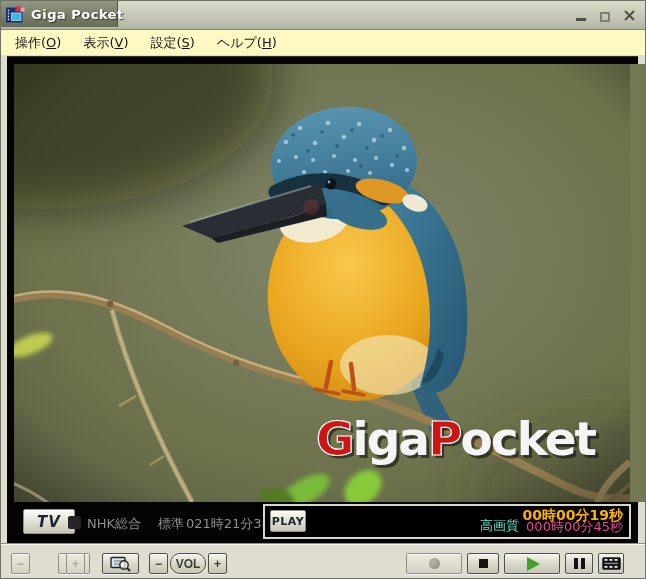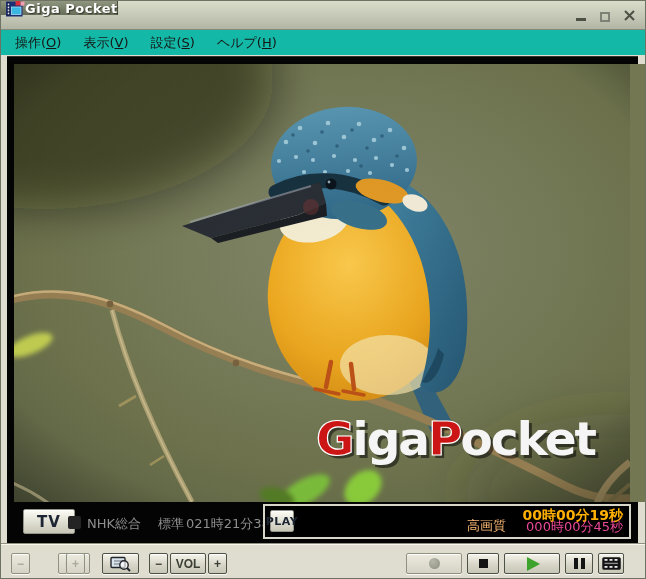--- a/index.html
+++ b/index.html
@@ -11,41 +11,41 @@
     border:1px solid #6e7263;
     overflow:hidden;
   }
   
   .titlebar{
     position:absolute;left:0;top:0;width:100%;height:29px;
     background:linear-gradient(#dadcca,#bfc2b0 70%,#b2b5a3);
     border-bottom:1px solid #84897a;
   }
   .title-left{
-    position:absolute;left:0;top:0;width:117px;height:14px;
+    position:absolute;left:0;top:0;width:117px;height:26px;
     background:linear-gradient(#8f967f,#666d58);
     border-right:1px solid #4c523f;
-    display:flex;align-items:center;padding-left:5px;
+    display:flex;align-items:center;gap:6px;padding-left:5px;
   }
   .title-text{
     color:#fff;font-size:13px;font-weight:bold;letter-spacing:.5px;
     text-shadow:1px 1px 1px rgba(40,46,32,.85);
     white-space:nowrap;
   }
   .win-controls{
     position:absolute;right:8px;top:0;height:29px;
     display:flex;align-items:center;gap:8px;
   }
   .win-btn{width:16px;height:16px;display:flex;align-items:flex-end;justify-content:center;cursor:default;}
   .glyph-min{width:10px;height:3px;background:#4c5045;margin-bottom:3px;}
   .glyph-max{width:10px;height:10px;border:2px solid #7e8276;margin-bottom:2px;}
   
   .menubar{
     position:absolute;left:0;top:29px;width:100%;height:25px;
-    background:#14b8a6;display:flex;align-items:center;padding-left:8px;
+    background:#fef9c3;display:flex;align-items:center;padding-left:8px;
     font-size:13px;color:#151515;
   }
   .menu-item{padding:2px 6px;margin-right:10px;white-space:nowrap;}
   .menu-key{text-decoration:underline;}
   
   .media-frame{
     position:absolute;left:6px;top:55px;width:631px;height:487px;
     background:#040404;border-top:1px solid #32352a;
   }
   .video{
@@ -55,34 +55,34 @@
   .video svg{display:block;}
   
   .badge{
     position:absolute;
     background:linear-gradient(#fdfdf6,#d6d5c7 70%,#c7c6b7);
     border:1px solid #93948a;border-radius:2px;
     box-shadow:inset 0 1px 0 #fff;
     color:#1d2532;font-weight:bold;
     display:flex;align-items:center;justify-content:center;
   }
-  .tv-badge{left:16px;top:452px;width:52px;height:25px;font-size:15px;letter-spacing:1px;}
+  .tv-badge{left:16px;top:452px;width:52px;height:25px;font-size:15px;letter-spacing:1px;font-style:italic;}
   .mute-dot{position:absolute;left:61px;top:459px;width:13px;height:13px;background:#242424;border-radius:2px;}
   .stat-gray{position:absolute;top:458px;color:#8e8e8e;font-size:13px;white-space:nowrap;}
   .stat-channel{left:80px;}
   .stat-mode{left:151px;}
   .stat-elapsed{left:179px;}
   .play-panel{
     position:absolute;left:256px;top:447px;width:368px;height:35px;
     background:#000;border:2px solid #d7d6c9;
   }
-  .play-badge{left:5px;top:4px;width:24px;height:22px;font-size:11px;letter-spacing:.5px;}
+  .play-badge{left:5px;top:4px;width:36px;height:22px;font-size:11px;letter-spacing:.5px;}
   .play-title{position:absolute;left:48px;top:3px;color:#ff9c00;font-size:13px;white-space:nowrap;}
   .play-counter{position:absolute;right:6px;top:1px;color:#ffb000;font-size:14px;font-weight:bold;white-space:nowrap;text-align:right;}
-  .play-quality{position:absolute;left:202px;bottom:2px;color:#fdba74;font-size:13px;white-space:nowrap;}
+  .play-quality{position:absolute;left:215px;bottom:2px;color:#5eead4;font-size:13px;white-space:nowrap;}
   .play-total{position:absolute;right:6px;bottom:1px;color:#ec4899;font-size:13px;white-space:nowrap;}
   
   .bottom-bar{
     position:absolute;left:0;top:542px;width:100%;height:37px;
     background:#dfddd0;border-top:1px solid #8f9183;
     box-shadow:inset 0 1px 0 #f8f7ee;
   }
   .ctrl-btn{
     position:absolute;top:9px;height:21px;
     border:1px solid #4e5146;border-radius:2px;
@@ -91,21 +91,21 @@
     display:flex;align-items:center;justify-content:center;
     font-size:12px;font-weight:bold;color:#3b3e34;cursor:default;
     padding:0;
   }
   .ctrl-btn.disabled{color:#a8a999;border-color:#90927f;background:linear-gradient(#eceade,#d5d3c5);}
   .b-ch-minus{left:10px;width:19px;}
   .b-ch{left:31px;width:32px;margin-left:26px;}
   .b-ch-plus{left:65px;width:19px;}
   .b-epg{left:101px;width:37px;}
   .b-vol-minus{left:148px;width:19px;}
-  .b-vol{left:169px;width:36px;}
+  .b-vol{left:169px;width:36px;border-radius:10px;}
   .b-vol-plus{left:207px;width:19px;}
   .b-rec{left:405px;width:56px;}
   .b-stop{left:466px;width:32px;}
   .b-play{left:503px;width:56px;}
   .b-pause{left:564px;width:28px;}
   .b-film{left:597px;width:26px;}
   .ic-rec{width:11px;height:11px;border-radius:50%;background:radial-gradient(circle at 35% 30%,#b6b7ab,#8c8e7d);}
   .ic-stop{width:9px;height:9px;background:#141414;}
   .ic-play{width:0;height:0;border-left:13px solid #3da32c;border-top:7px solid transparent;border-bottom:7px solid transparent;margin-left:3px;}
   .ic-pause{display:flex;gap:3px;}

